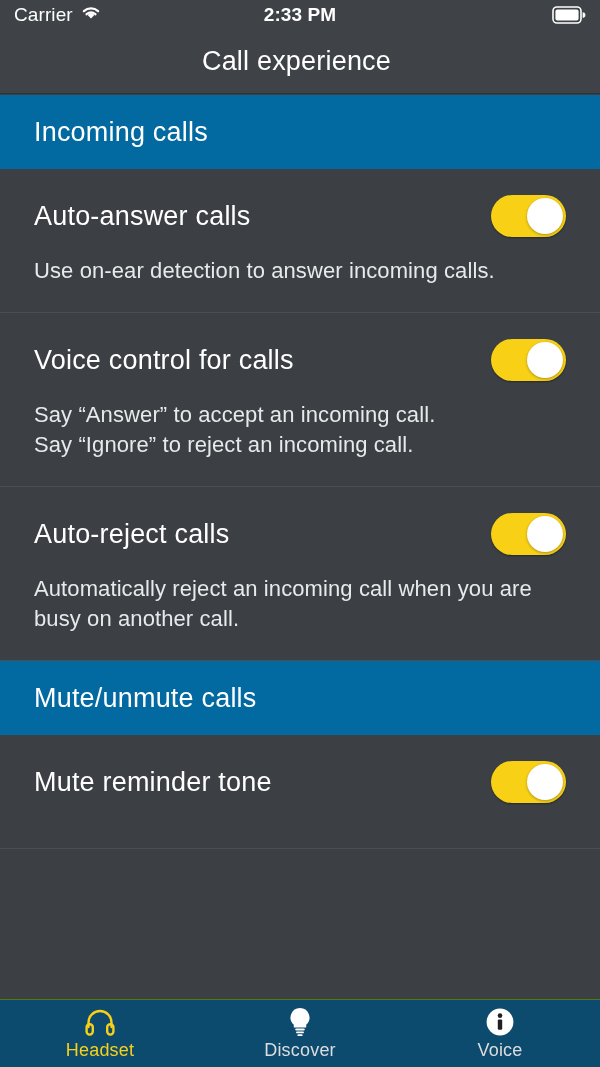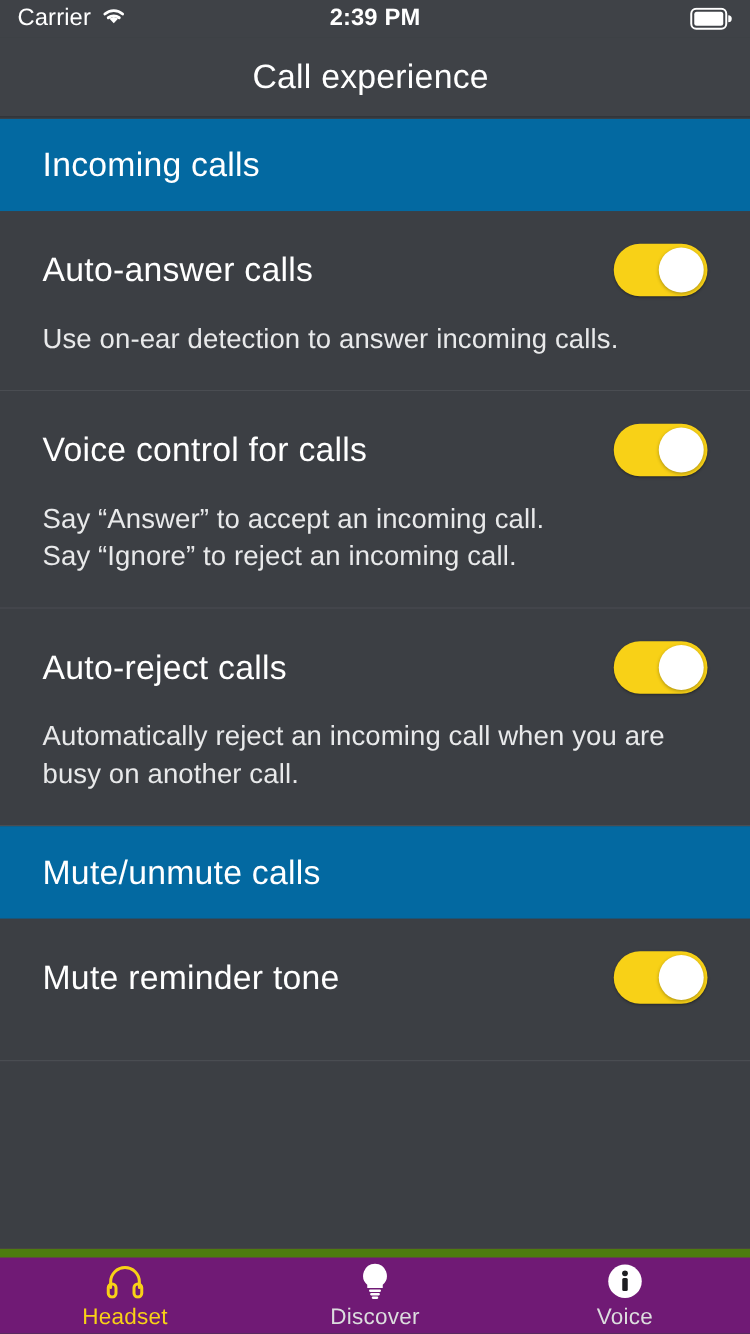--- a/index.html
+++ b/index.html
@@ -67,22 +67,22 @@
   }
   .toggle .knob {
     position:absolute; top:3px; left:36px;
     width:36px; height:36px; border-radius:50%; background:#FFFFFF;
     box-shadow:0 1px 3px rgba(0,0,0,0.3);
   }
 
   
   .tab-bar {
     position:absolute; left:0; right:0; bottom:0; height:68px;
-    background:#701a75; display:flex; align-items:center;
-    border-top:7px solid #4d7c0f;
+    background:#0c4a6e; display:flex; align-items:center;
+    border-top:1px solid #4d7c0f;
   }
   .tab {
     flex:1; display:flex; flex-direction:column;
     align-items:center; justify-content:center; gap:3px; height:100%;
   }
   .tab-icon { height:30px; display:flex; align-items:center; justify-content:center; }
   .tab-label { font-size:18px; color:#DCDDDE; letter-spacing:0.2px; }
   .tab.active .tab-label { color:#F8D117; }
 </style>
 </head>
@@ -94,21 +94,21 @@
     <div class="status-left">
       <span>Carrier</span>
       <span class="wifi-icon">
         <svg width="22" height="17" viewBox="0 0 22 17">
           <path d="M11 14.6 L7.6 10.9 A5.2 5.2 0 0 1 14.4 10.9 Z" fill="#fff"></path>
           <path d="M3.9 7.2 A10.6 10.6 0 0 1 18.1 7.2" stroke="#fff" stroke-width="2.3" fill="none" stroke-linecap="round"></path>
           <path d="M6.6 10.2 A7.1 7.1 0 0 1 15.4 10.2" stroke="#fff" stroke-width="2.3" fill="none" stroke-linecap="round"></path>
         </svg>
       </span>
     </div>
-    <div class="status-center">2:39 PM</div>
+    <div class="status-center">2:33 PM</div>
     <div class="status-right">
       <span class="battery">
         <svg width="34" height="18" viewBox="0 0 34 18">
           <rect x="1" y="1" width="28" height="16" rx="4" ry="4" fill="none" stroke="#fff" stroke-width="1.6"></rect>
           <rect x="3.4" y="3.4" width="23.2" height="11.2" rx="2" ry="2" fill="#fff"></rect>
           <path d="M30.6 6.2 a2.6 2.6 0 0 1 0 5.6 Z" fill="#fff"></path>
         </svg>
       </span>
     </div>
   </div>

